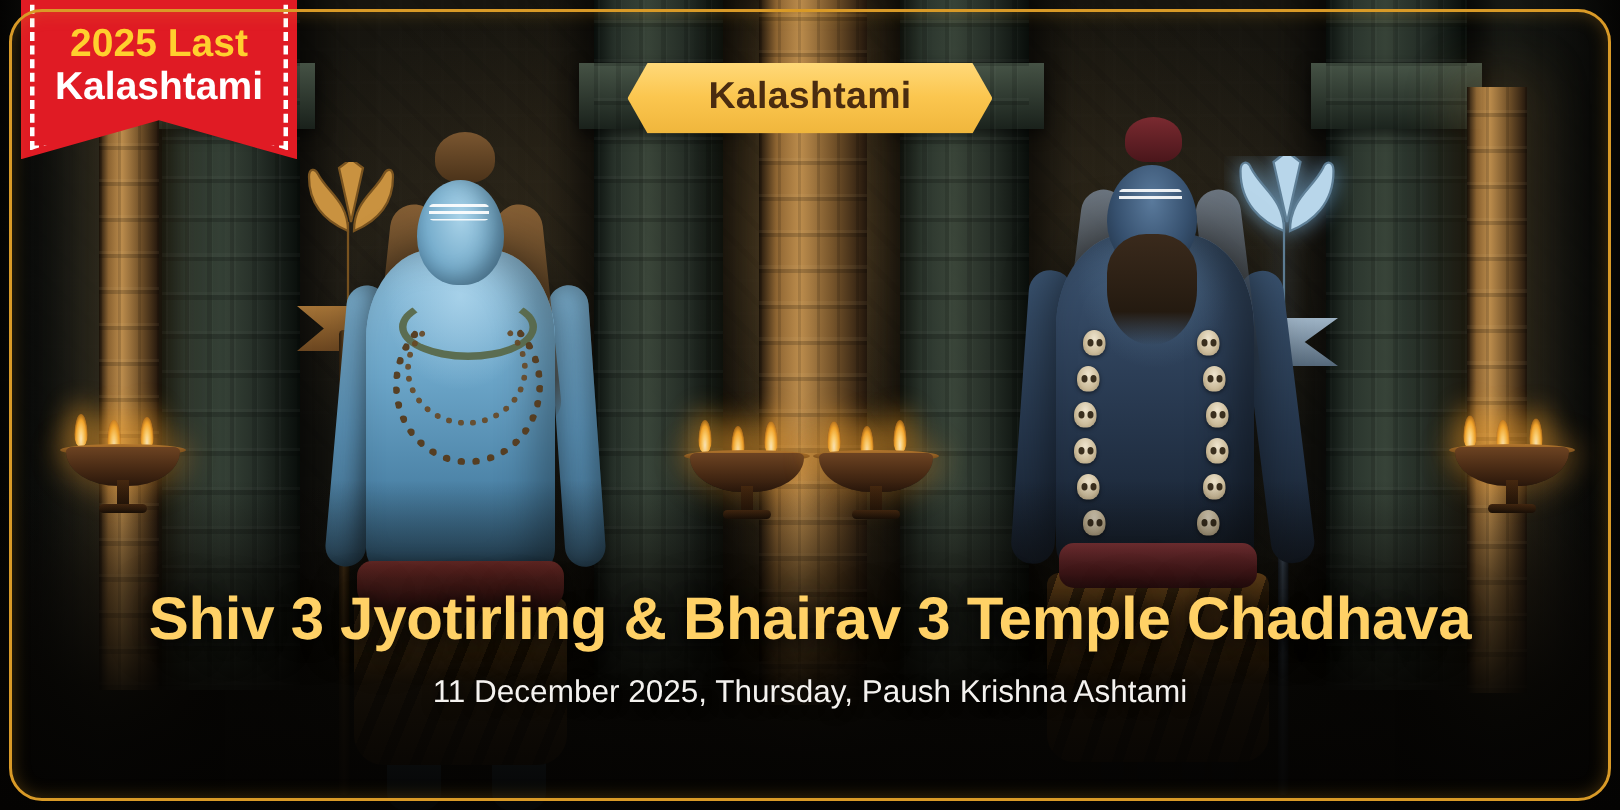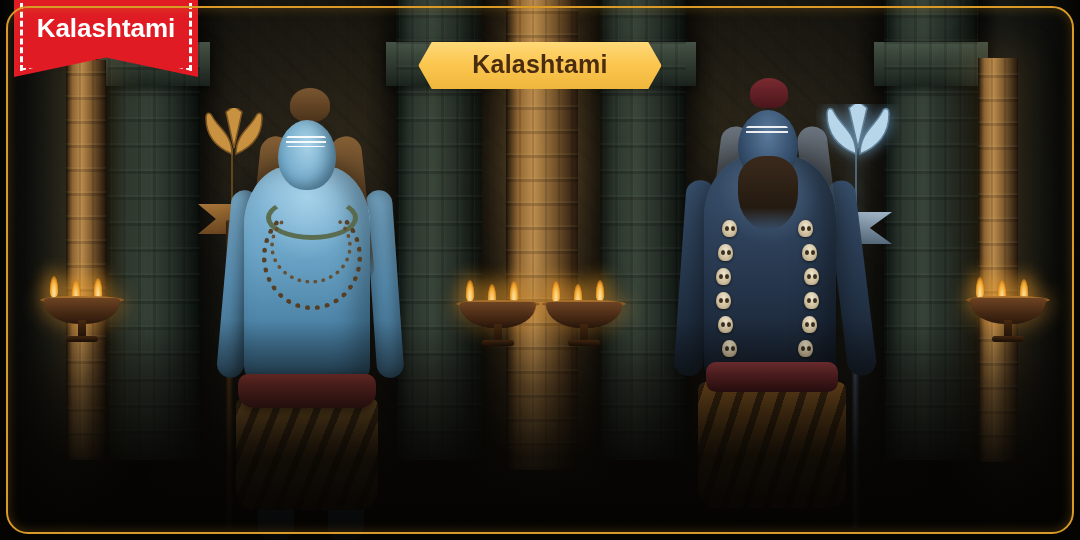--- a/index.html
+++ b/index.html
@@ -686,18 +686,23 @@
     <div class="stem"></div>
       <div class="foot"></div>
   </div>
 
   <div class="scrim"></div>
 
   <div class="badge">Kalashtami</div>
 
   <div class="ribbon">
     <div class="dash"></div>
+    <div class="l1">2025 Last</div>
     <div class="l2">Kalashtami</div>
   </div>
 
+  <div class="headline">
+    <h1 class="title">Shiv 3 Jyotirling &amp; Bhairav 3 Temple Chadhava</h1>
+    <p class="subtitle">11 December 2025, Thursday, Paush Krishna Ashtami</p>
+  </div>
 
   <div class="frame"></div>
 </div>
 
 </body></html>

